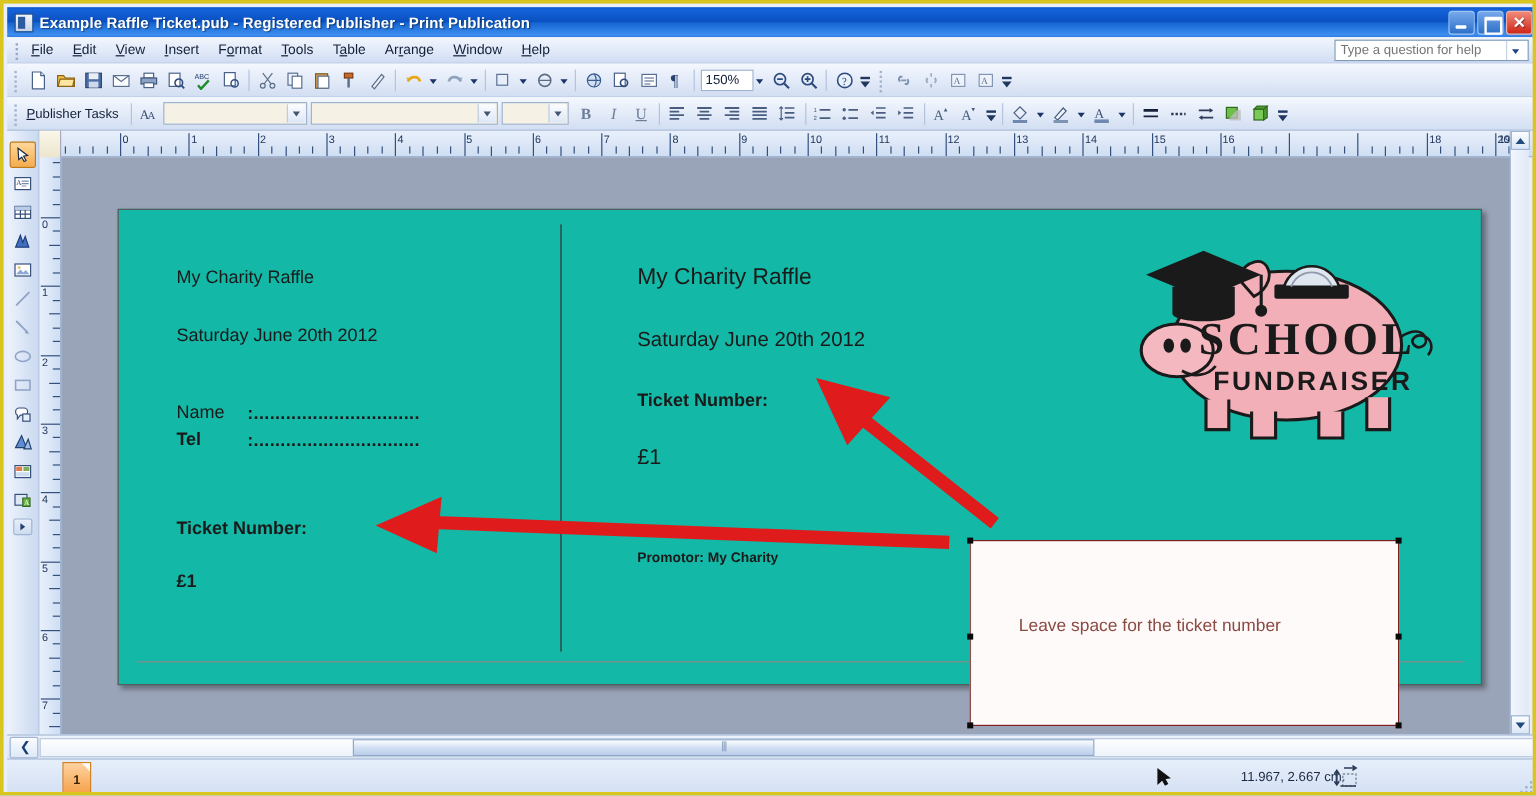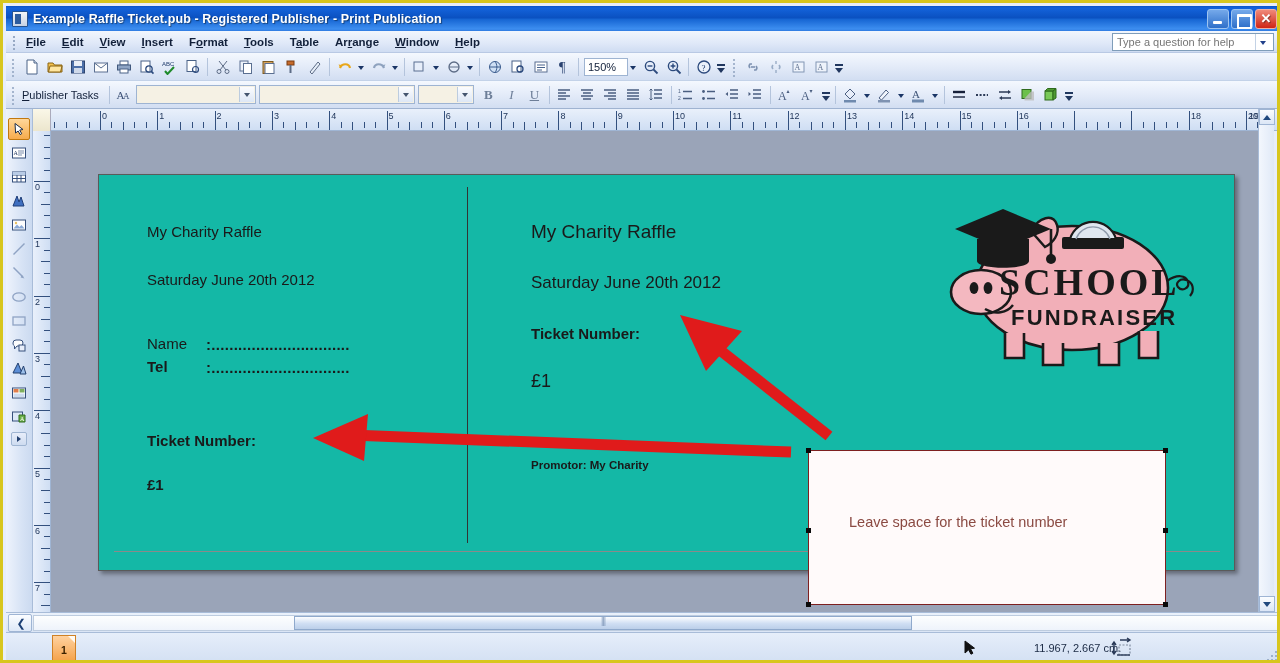--- a/index.html
+++ b/index.html
@@ -75,21 +75,21 @@
     background: linear-gradient(to bottom,#f2f6fd,#dfe8f8 60%,#cfdcf2);
     display: flex; align-items: center;
     border-bottom: 1px solid #b9c9e4;
   }
   #menubar .grip { width: 9px; height: 16px; margin-left: 3px; flex: none; }
   #menubar .grip i {
     display:block; width:2px; height:2px; background:#97a9c4; margin:2px auto;
   }
   .menuitem {
     font-size: 11.5px; color: #12203a; padding: 3px 8px;
-    cursor: default; white-space: nowrap; font-weight: bold;
+    cursor: default; white-space: nowrap;
   }
   .menuitem u { text-decoration: underline; }
   #helpbox {
     position: absolute; right: 6px; top: 2px;
     width: 162px; height: 18px;
     background: #fff; border: 1px solid #7f9db9;
     display: flex; align-items: center;
   }
   #helpbox input {
     border: 0; outline: 0; width: 142px; height: 16px;

